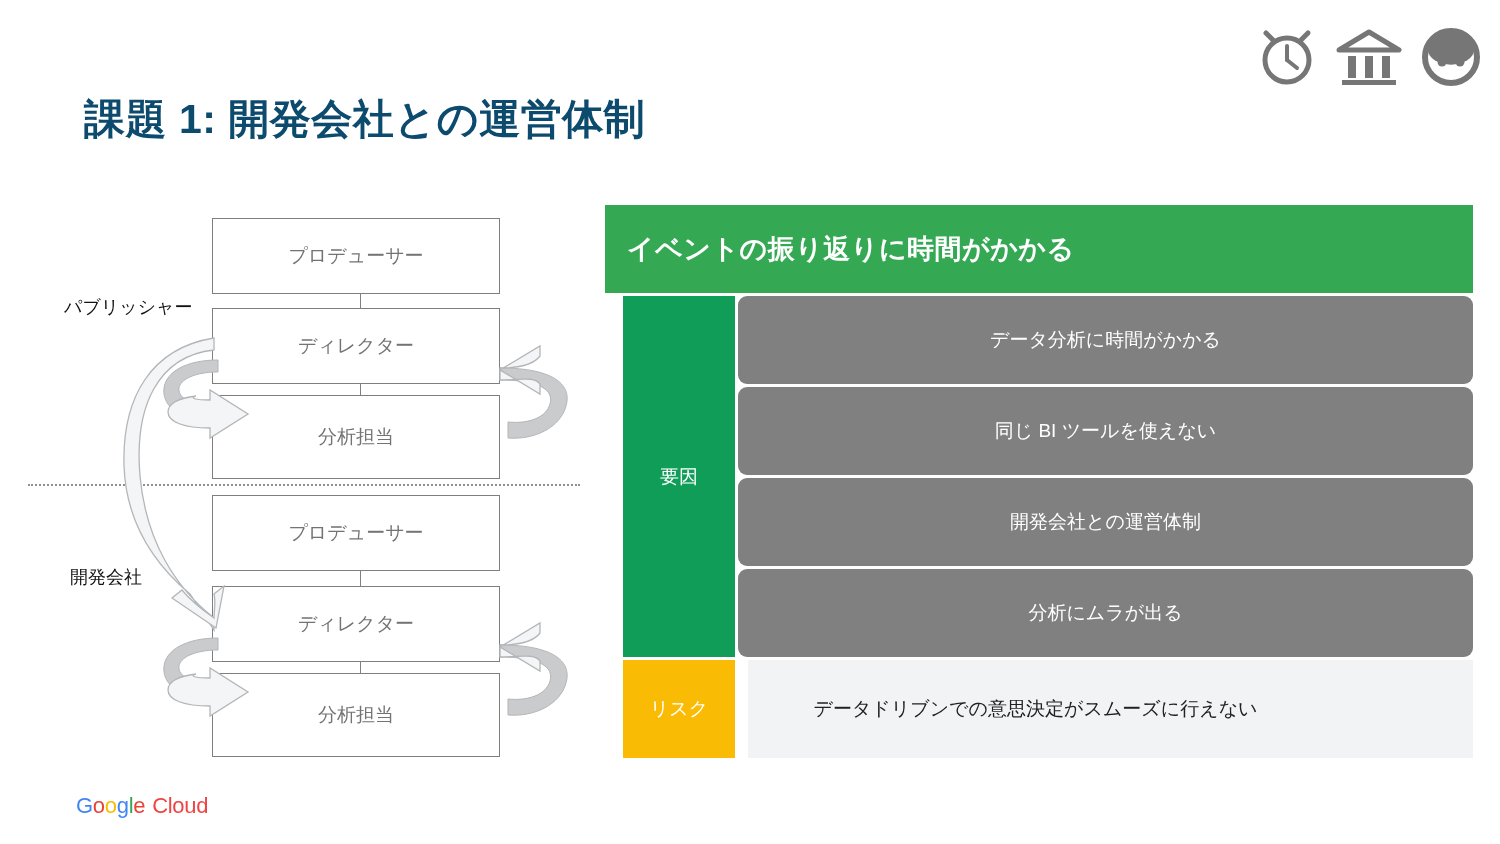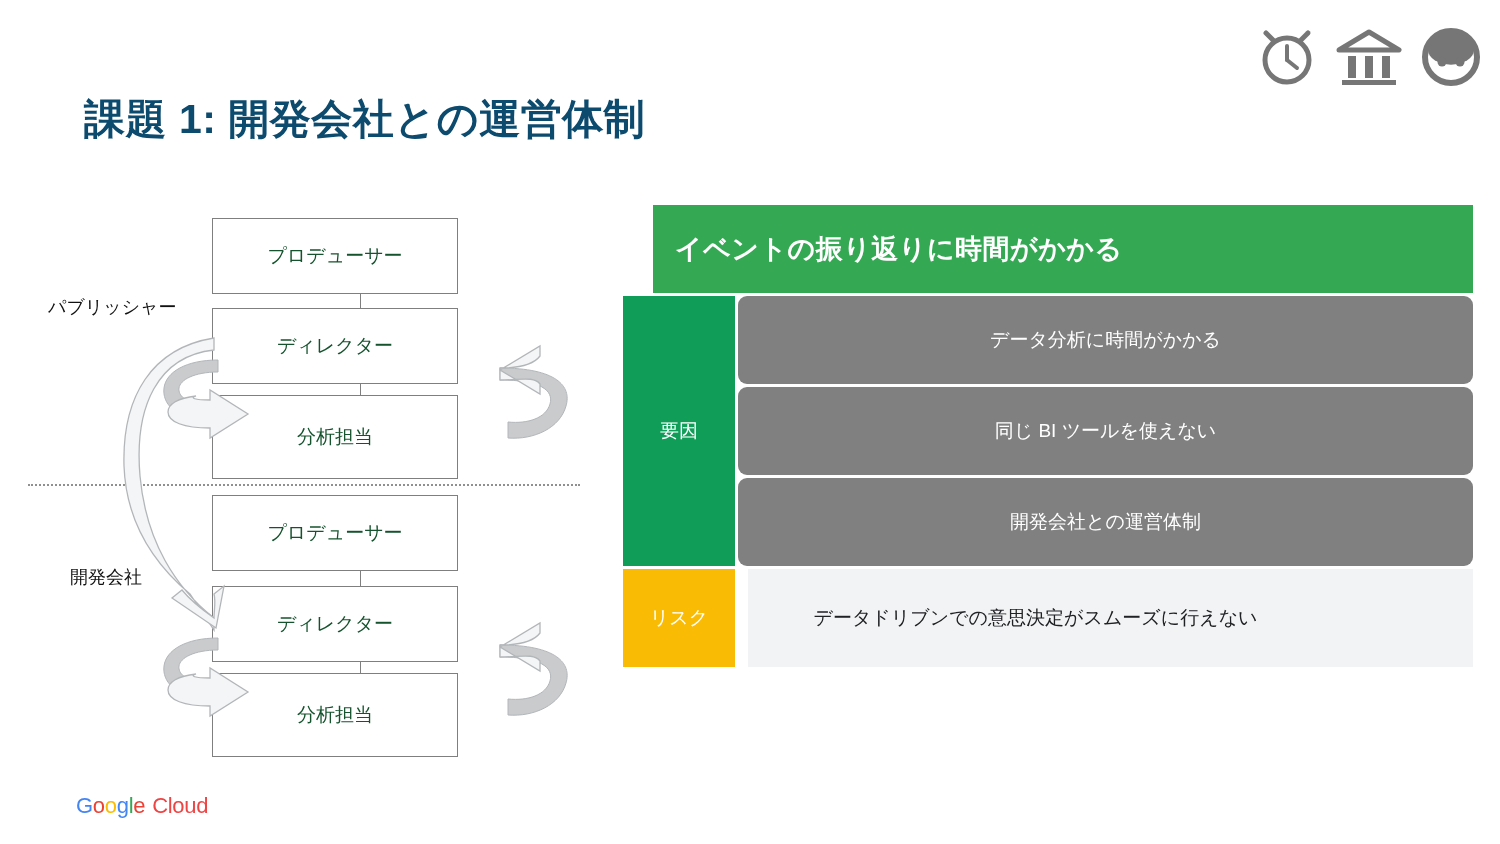--- a/index.html
+++ b/index.html
@@ -45,29 +45,29 @@
   .diagram {
     position: absolute;
     left: 0px;
     top: 190px;
     width: 600px;
     height: 580px;
   }
   .org-box {
     position: absolute;
     left: 212px;
-    width: 246px;
+    width: 288px;
     box-sizing: border-box;
     border: 1px solid #7f7f7f;
     background: #ffffff;
     display: flex;
     align-items: center;
     justify-content: center;
     font-size: 19px;
-    color: #14532d;
+    color: #737373;
     z-index: 4;
   }
   .org-box.pub-producer  { top: 28px;  height: 76px; }
   .org-box.pub-director  { top: 118px; height: 76px; }
   .org-box.pub-analyst   { top: 205px; height: 84px; }
   .org-box.dev-producer  { top: 305px; height: 76px; }
   .org-box.dev-director  { top: 396px; height: 76px; }
   .org-box.dev-analyst   { top: 483px; height: 84px; }
 
   .connector {
@@ -82,21 +82,21 @@
   .connector.c3 { top: 381px; height: 15px; }
   .connector.c4 { top: 472px; height: 11px; }
 
   .group-label {
     position: absolute;
     font-size: 18px;
     color: #111111;
     white-space: nowrap;
     z-index: 5;
   }
-  .group-label.publisher { left: 48px;  top: 105px; }
+  .group-label.publisher { left: 64px;  top: 105px; }
   .group-label.developer { left: 70px;  top: 375px; }
 
   .divider-dotted {
     position: absolute;
     left: 28px;
     top: 294px;
     width: 552px;
     border-top: 2px dotted #909090;
     z-index: 2;
   }
@@ -120,21 +120,20 @@
     height: 88px;
     background: #34A853;
     display: flex;
     align-items: center;
     padding-left: 22px;
     box-sizing: border-box;
     color: #ffffff;
     font-size: 27px;
     font-weight: 700;
     letter-spacing: 0.5px;
-    margin-left: 48px;
   }
   .panel-gap { height: 3px; background: #ffffff; }
 
   .panel-row {
     display: flex;
     align-items: stretch;
   }
   .row-label {
     width: 112px;
     flex: 0 0 112px;
@@ -309,20 +308,21 @@
   <div class="panel-header">イベントの振り返りに時間がかかる</div>
 
   <div class="panel-gap"></div>
 
   <div class="panel-row">
     <div class="row-label cause">要因</div>
     <div class="cause-cells">
       <div class="cause-cell">データ分析に時間がかかる</div>
       <div class="cause-cell">同じ BI ツールを使えない</div>
       <div class="cause-cell">開発会社との運営体制</div>
+      <div class="cause-cell">分析にムラが出る</div>
     </div>
   </div>
 
   <div class="panel-gap"></div>
 
   <div class="panel-row">
     <div class="row-label risk">リスク</div>
     <div class="risk-cell">データドリブンでの意思決定がスムーズに行えない</div>
   </div>
 

